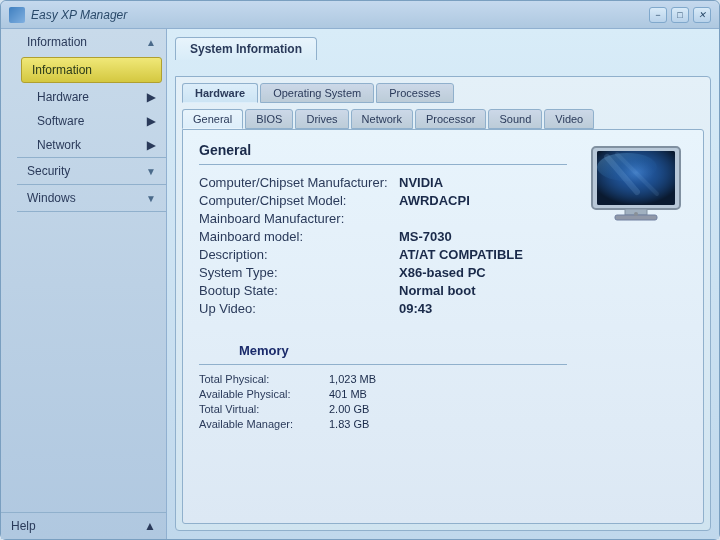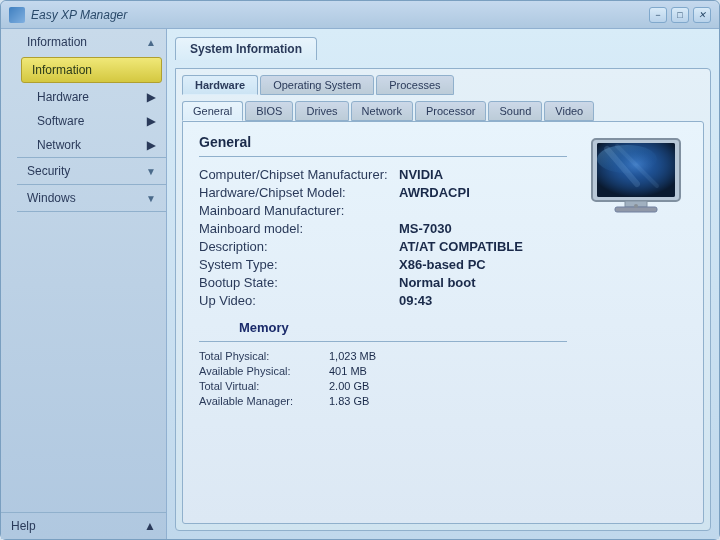--- a/index.html
+++ b/index.html
@@ -141,21 +141,21 @@
     .content-area {
       flex: 1;
       display: flex;
       flex-direction: column;
       padding: 8px;
       background: linear-gradient(to bottom, #d8ecf8 0%, #c0d8ec 100%);
     }
 
     .tab-bar-outer {
       display: flex;
-      margin-bottom: 8px;
+      margin-bottom: 16px;
     }
 
     .outer-tab {
       padding: 4px 14px;
       font-size: 12px;
       color: #2a3a5a;
       cursor: pointer;
       border: 1px solid #90b0cc;
       border-bottom: none;
       border-radius: 4px 4px 0 0;
@@ -276,21 +276,21 @@
 
     .monitor-svg {
       width: 100%;
       height: 100%;
     }
 
     .memory-title {
       font-size: 13px;
       font-weight: bold;
       color: #1a2a6a;
-      margin-top: 12px;
+      margin-top: 27px;
       margin-bottom: 6px;
       padding-left: 40px;
     }
 
     .memory-divider {
       border: none;
       border-top: 1px solid #90b0cc;
       margin-bottom: 8px;
     }
 
@@ -421,21 +421,21 @@
           <div class="info-content">
 
             <div class="section-title">General</div>
             <hr class="section-divider">
 
             <div class="info-row">
               <span class="info-label">Computer/Chipset Manufacturer:</span>
               <span class="info-value">NVIDIA</span>
             </div>
             <div class="info-row">
-              <span class="info-label">Hardware/Chipset Model:</span>
+              <span class="info-label">Computer/Chipset Model:</span>
               <span class="info-value">AWRDACPI</span>
             </div>
             <div class="info-row">
               <span class="info-label">Mainboard Manufacturer:</span>
               <span class="info-value"></span>
             </div>
             <div class="info-row">
               <span class="info-label">Mainboard model:</span>
               <span class="info-value">MS-7030</span>
             </div>

